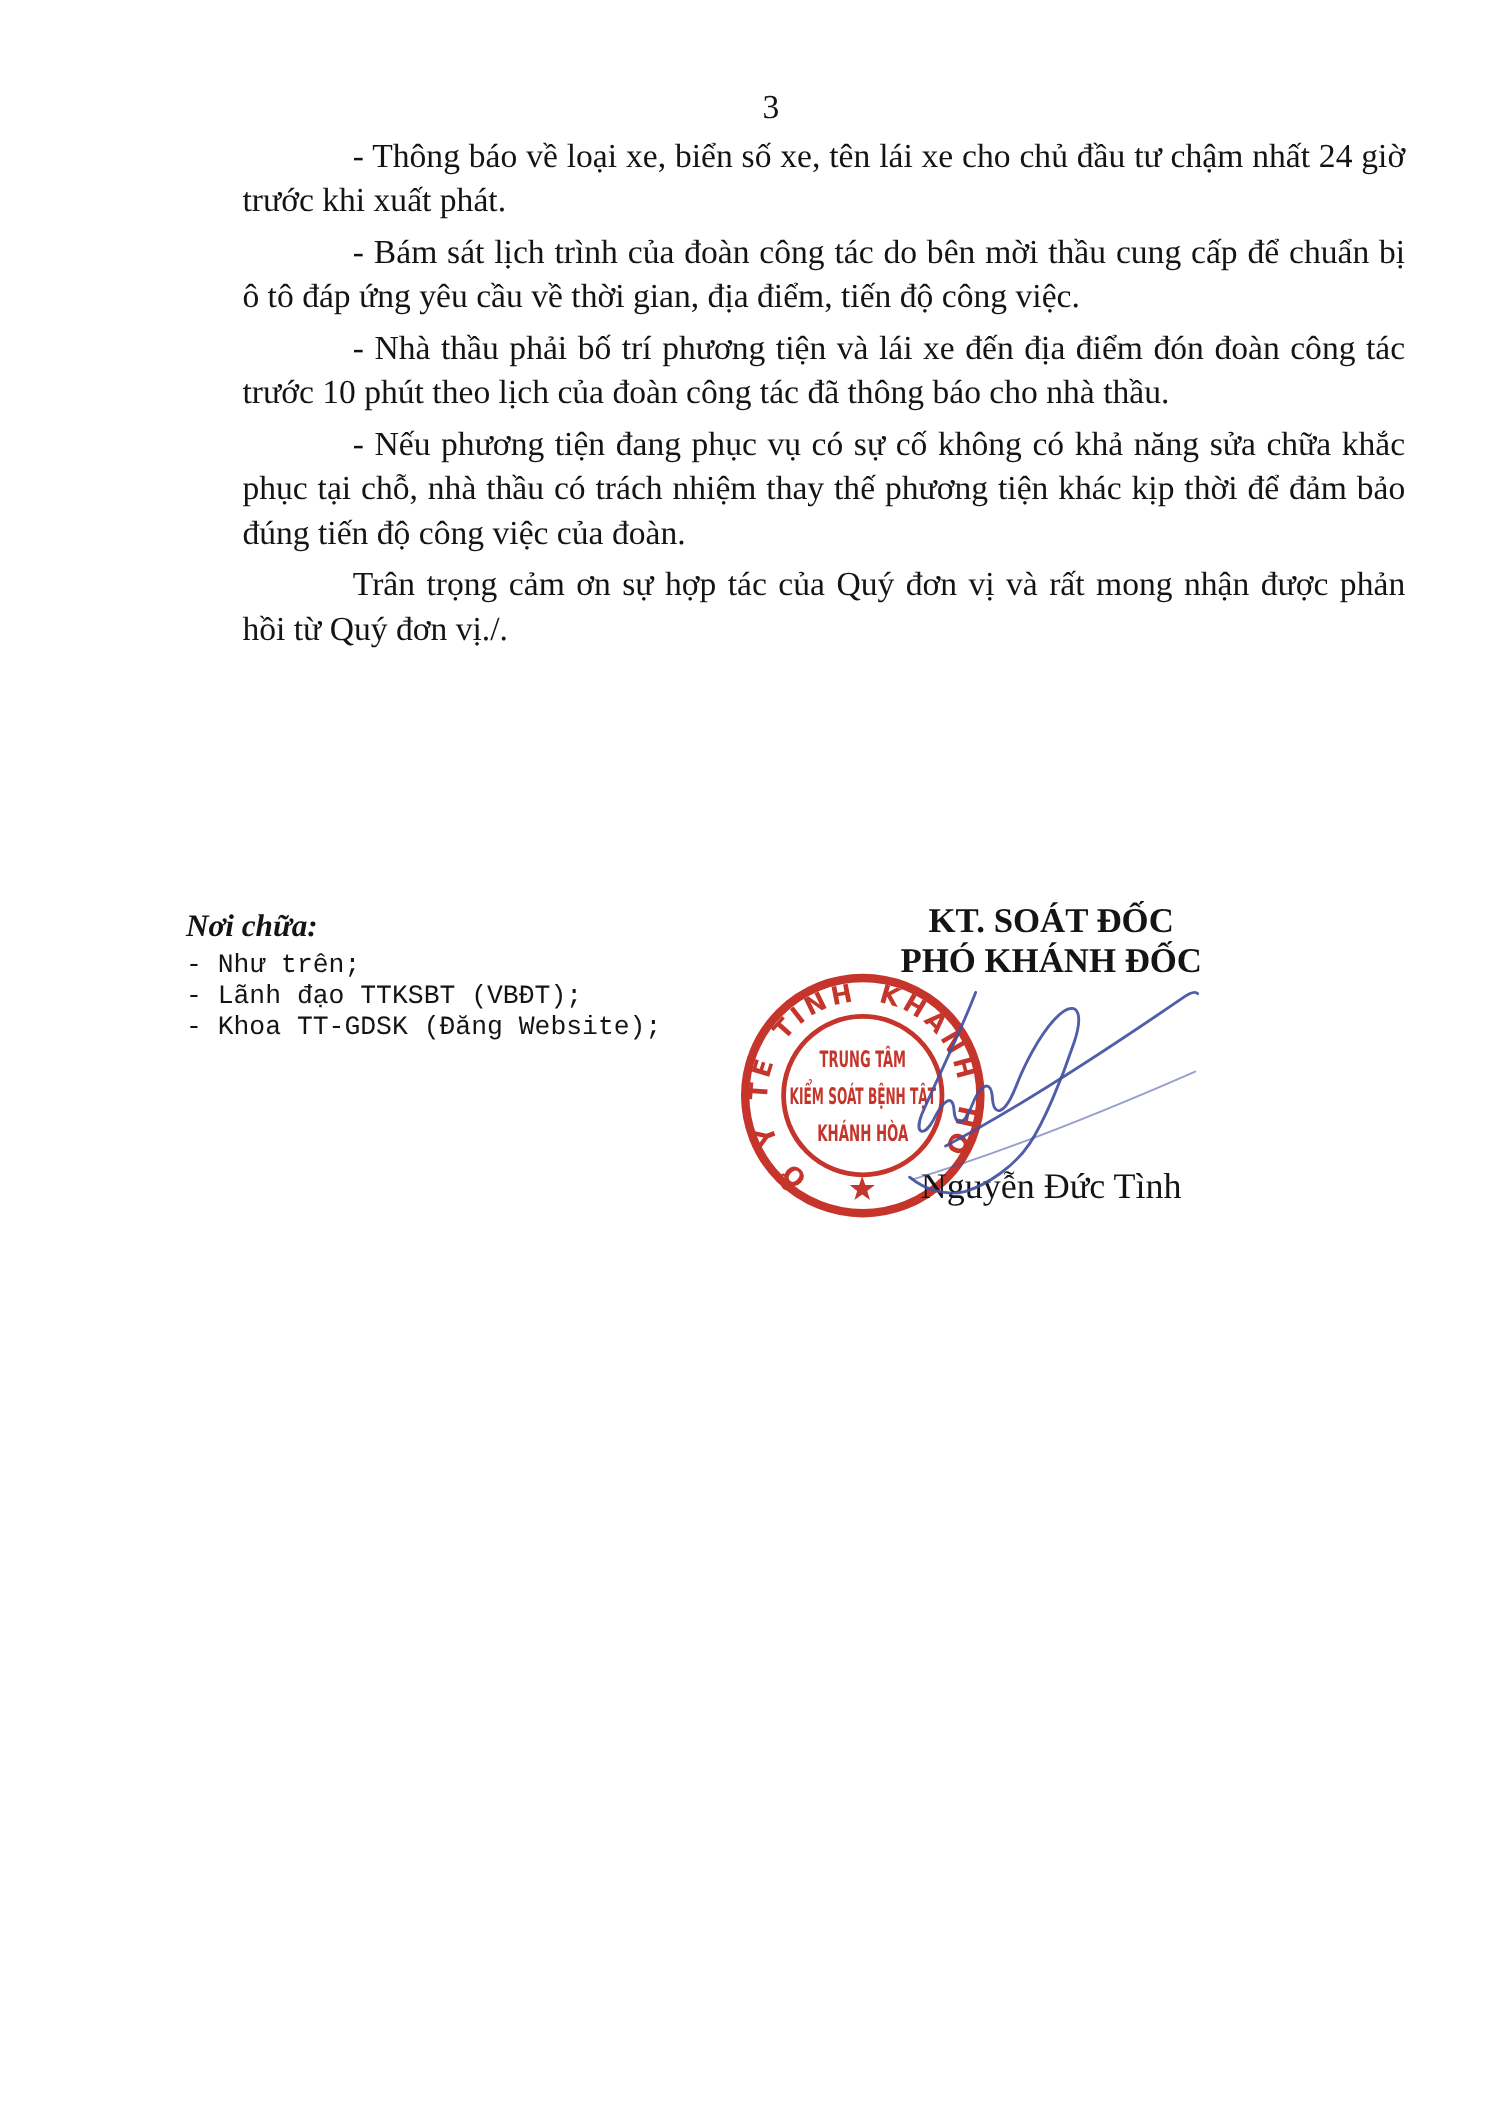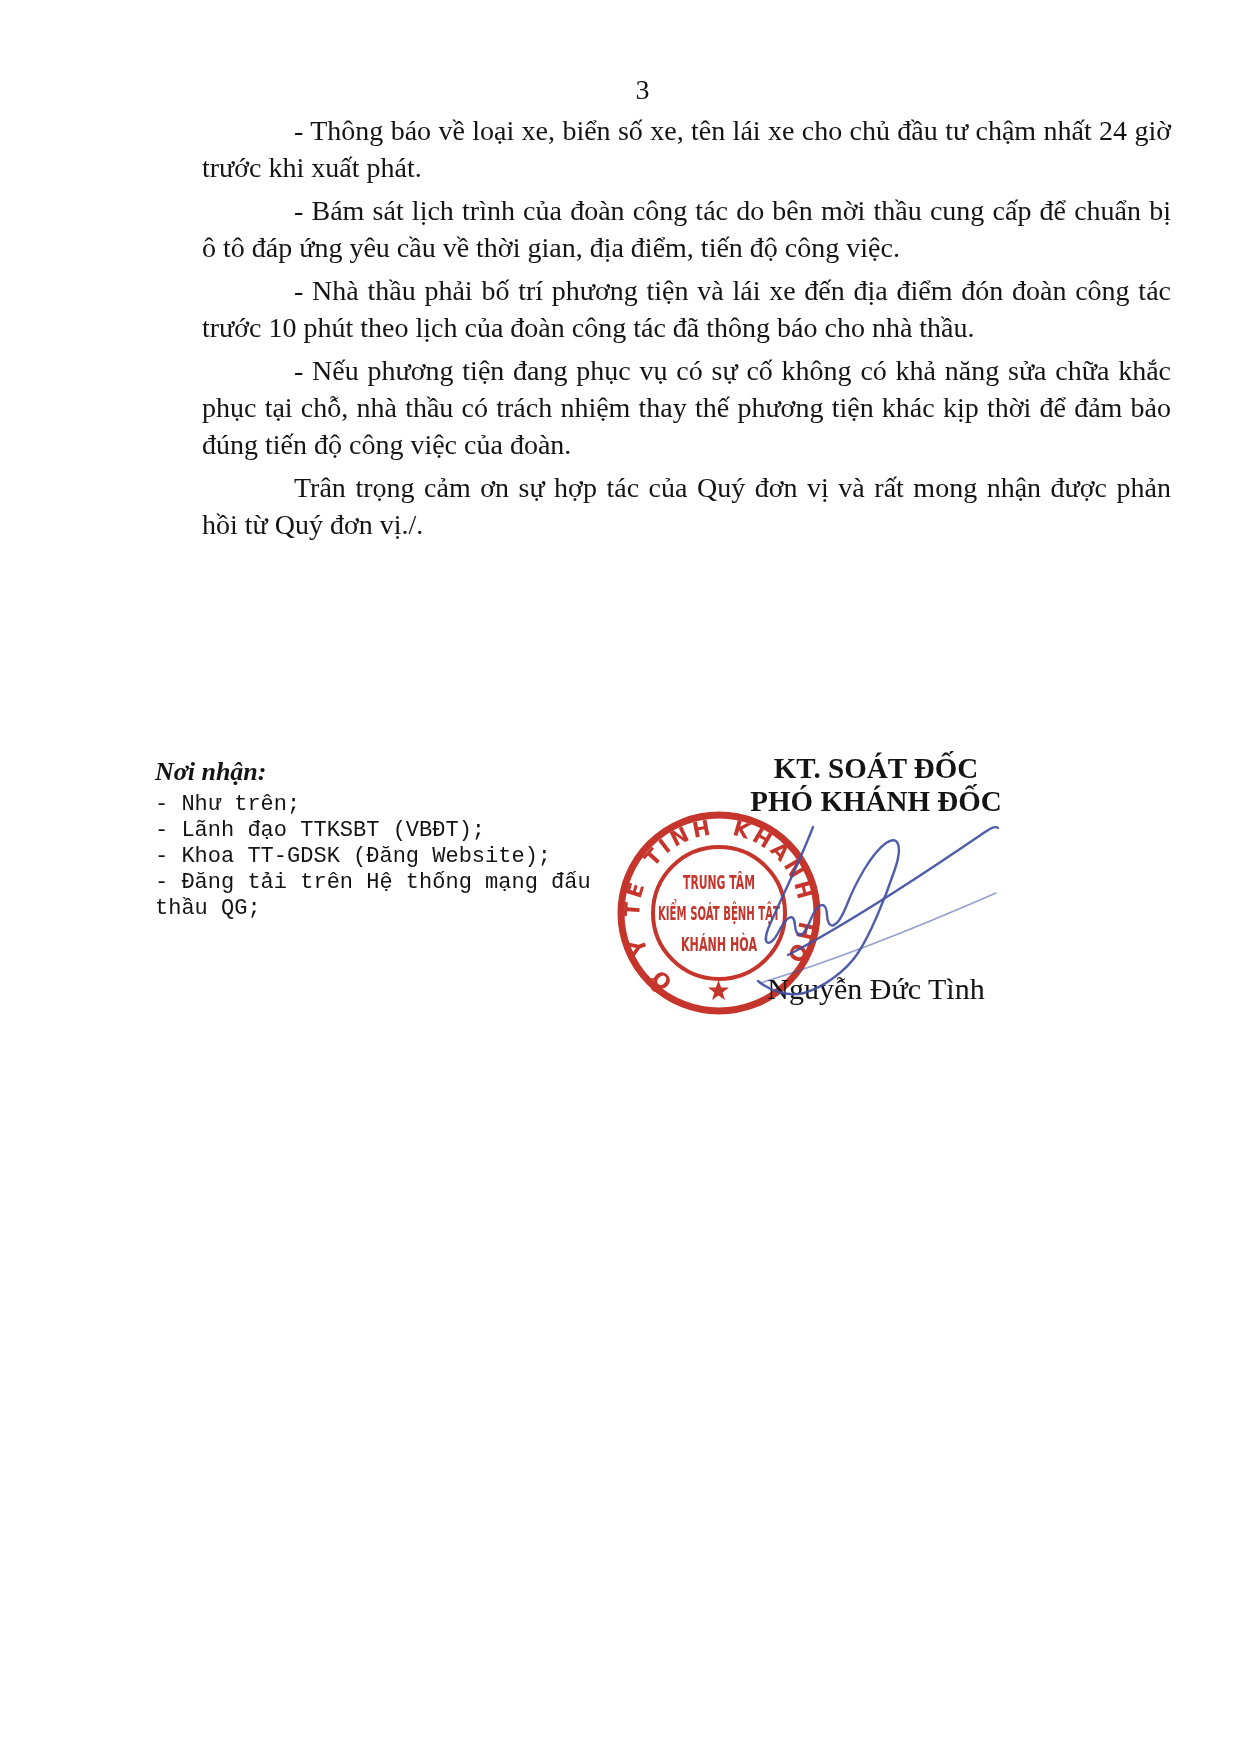--- a/index.html
+++ b/index.html
@@ -73,25 +73,24 @@
 
   <div class="content">
     <p>- Thông báo về loại xe, biển số xe, tên lái xe cho chủ đầu tư chậm nhất 24 giờ trước khi xuất phát.</p>
     <p>- Bám sát lịch trình của đoàn công tác do bên mời thầu cung cấp để chuẩn bị ô tô đáp ứng yêu cầu về thời gian, địa điểm, tiến độ công việc.</p>
     <p>- Nhà thầu phải bố trí phương tiện và lái xe đến địa điểm đón đoàn công tác trước 10 phút theo lịch của đoàn công tác đã thông báo cho nhà thầu.</p>
     <p>- Nếu phương tiện đang phục vụ có sự cố không có khả năng sửa chữa khắc phục tại chỗ, nhà thầu có trách nhiệm thay thế phương tiện khác kịp thời để đảm bảo đúng tiến độ công việc của đoàn.</p>
     <p>Trân trọng cảm ơn sự hợp tác của Quý đơn vị và rất mong nhận được phản hồi từ Quý đơn vị./.</p>
   </div>
 
   <div class="recipients">
-    <div class="recipients-label">Nơi nhận:</div>
+    <div class="recipients-label">Nơi chữa:</div>
     <div class="recipient-item">- Như trên;</div>
     <div class="recipient-item">- Lãnh đạo TTKSBT (VBĐT);</div>
     <div class="recipient-item">- Khoa TT-GDSK (Đăng Website);</div>
-    <div class="recipient-item">- Đăng tải trên Hệ thống mạng đấu thầu QG;</div>
   </div>
 
   <div class="sign-titles">
     <div>KT. SOÁT ĐỐC</div>
     <div>PHÓ KHÁNH ĐỐC</div>
   </div>
 
   <div class="stamp">
     <svg viewBox="0 0 207 207" xmlns="http://www.w3.org/2000/svg">
       <defs>

